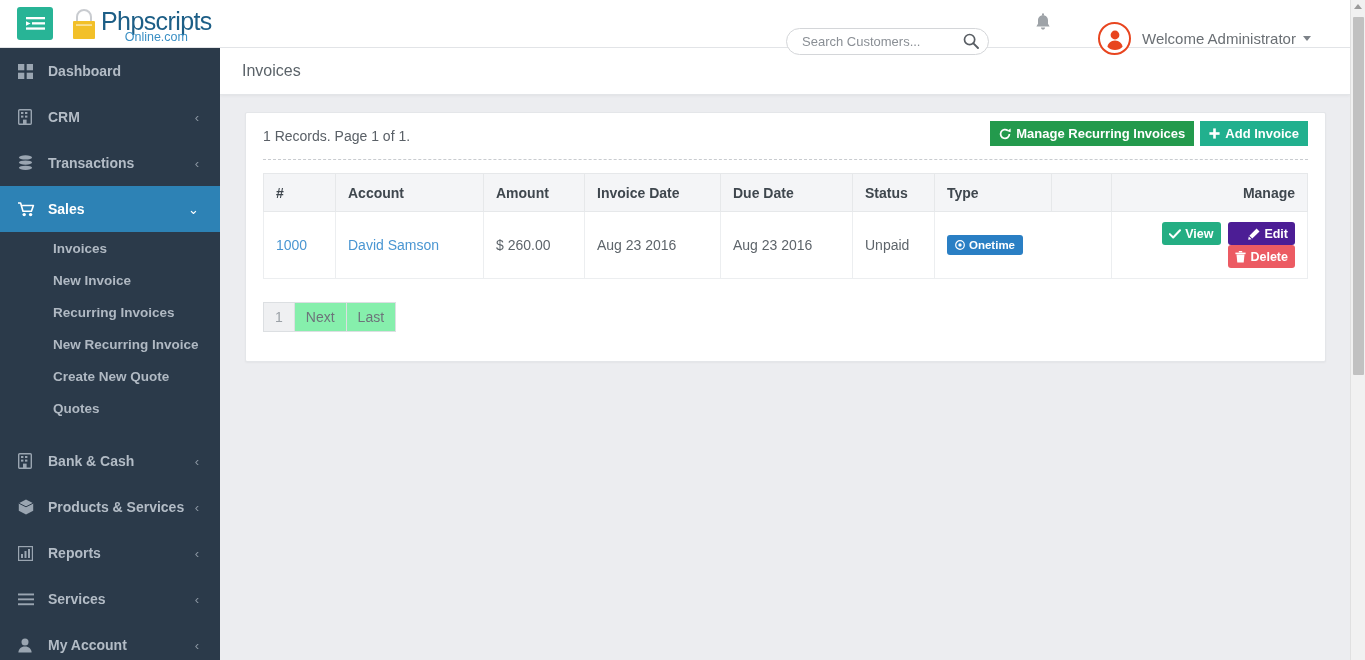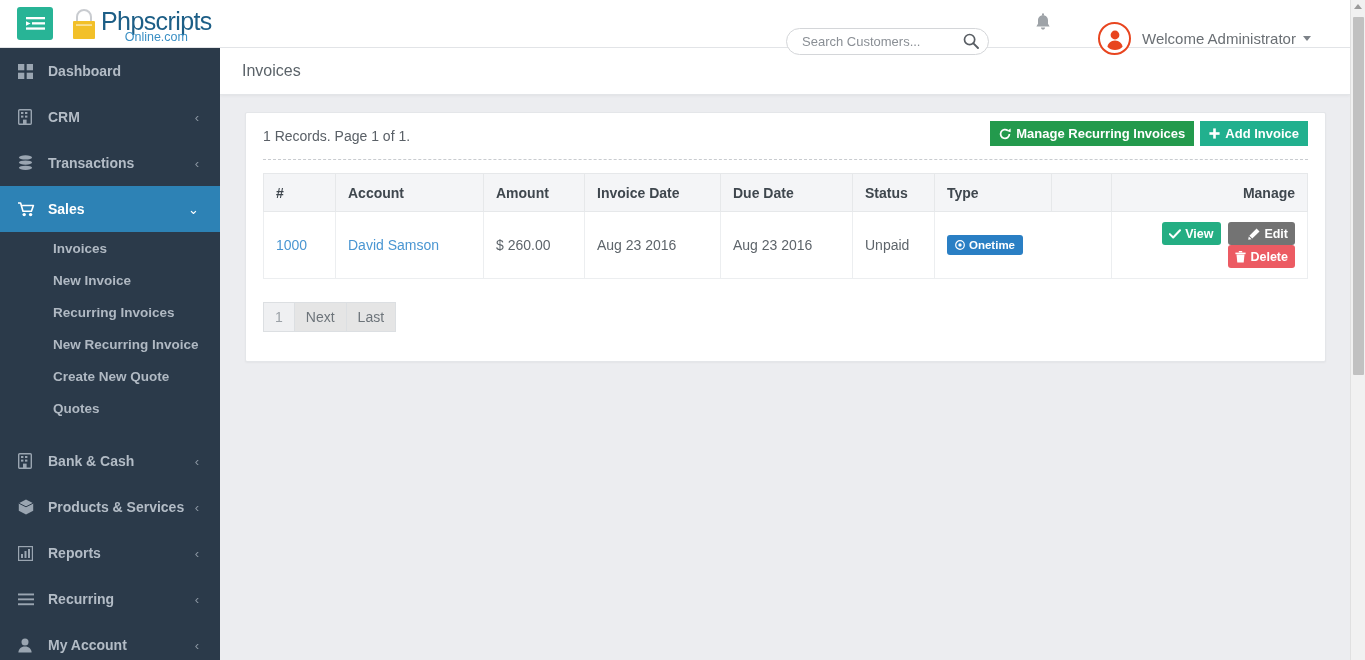--- a/index.html
+++ b/index.html
@@ -178,28 +178,28 @@
   }
   td.actions { text-align: right; padding-right: 12px; }
   .btn-act {
     display: inline-flex; align-items: center; gap: 4px;
     border: none; border-radius: 3px; color: #fff; cursor: pointer;
     font-size: 12.5px; font-weight: bold; height: 23px; padding: 0 7px;
     margin-left: 4px; font-family: "Liberation Sans", sans-serif;
     vertical-align: middle;
   }
   .btn-view { background: #24ae83; }
-  .btn-edit { background: #737373; padding-left: 20px; }
+  .btn-edit { background: #4c1d95; padding-left: 20px; }
   .btn-delete { background: #ec5b63; }
 
   .pager { margin-top: 23px; display: flex; }
   .pager-item {
     min-width: 30px; height: 30px; border: 1px solid #dcdfe2;
     display: flex; align-items: center; justify-content: center;
-    font-size: 14px; color: #6d747a; background: #e5e5e5; cursor: pointer;
+    font-size: 14px; color: #6d747a; background: #86efac; cursor: pointer;
     margin-left: -1px; padding: 0 11px;
   }
   .pager-item:first-child { margin-left: 0; }
   .pager-item.current { background: #eff0f2; color: #9ba1a7; }
 
   
   .vscroll {
     position: absolute; right: 0; top: 0; width: 15px; height: 660px;
     background: #f1f1f1; border-left: 1px solid #e0e0e0; z-index: 30;
   }
@@ -390,21 +390,21 @@
     </div>
 
     <div class="nav-item">
       <span class="ico">
         <svg width="16" height="13" viewBox="0 0 16 13">
           <rect x="0" y="0.5" width="16" height="1.9" fill="currentColor"></rect>
           <rect x="0" y="5.4" width="16" height="1.9" fill="currentColor"></rect>
           <rect x="0" y="10.3" width="16" height="1.9" fill="currentColor"></rect>
         </svg>
       </span>
-      <span class="lbl">Recurring</span>
+      <span class="lbl">Services</span>
       <span class="chev">‹</span>
     </div>
 
     <div class="nav-item">
       <span class="ico">
         <svg width="14" height="15" viewBox="0 0 14 15">
           <circle cx="7" cy="4" r="3.5" fill="currentColor"></circle>
           <path d="M7 8.6 c-4 0 -6.6 2.7 -6.6 5.9 h13.2 c0 -3.2 -2.6 -5.9 -6.6 -5.9 z" fill="currentColor"></path>
         </svg>
       </span>

